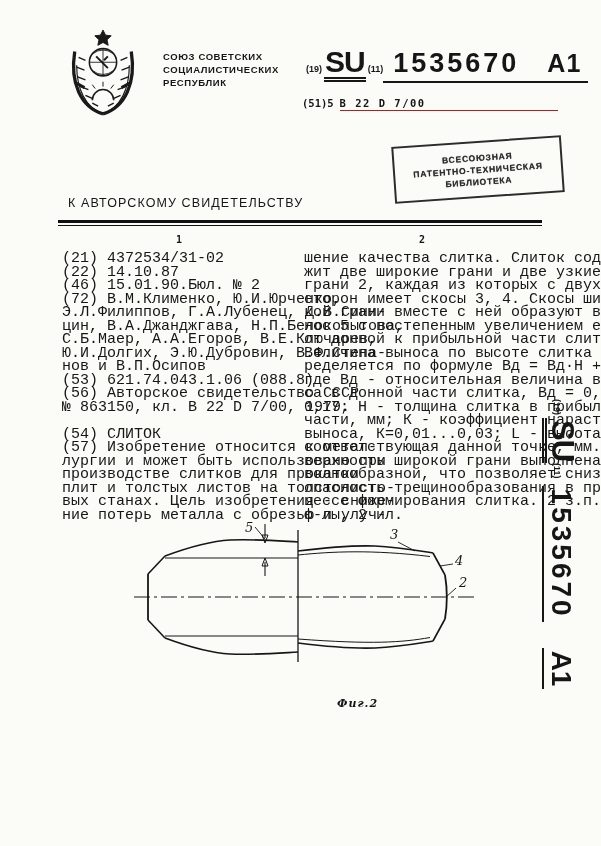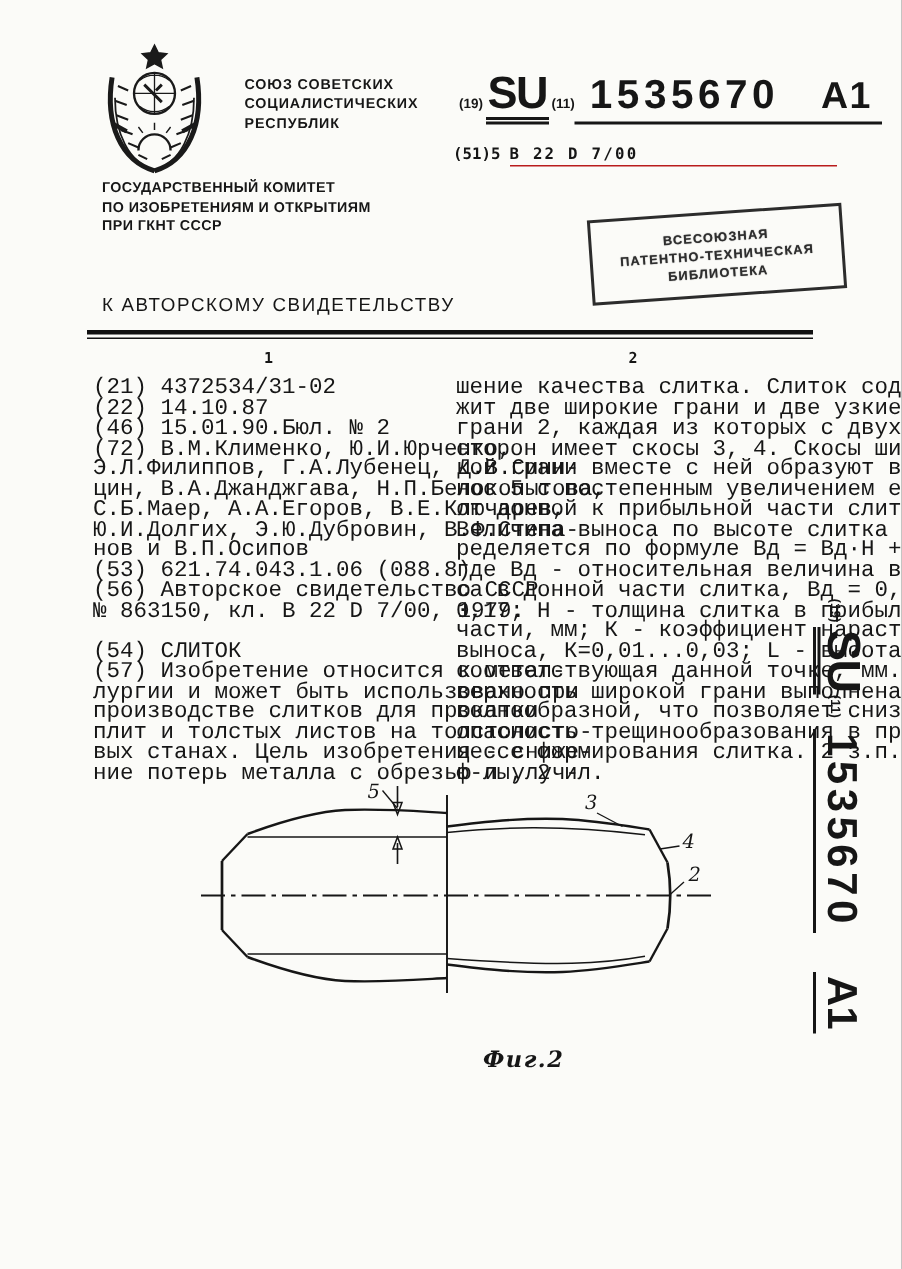--- a/index.html
+++ b/index.html
@@ -68,22 +68,22 @@
     font-size:15px; line-height:13.5px; white-space:pre; letter-spacing:0;
   }
   .col-left  { left:62px; }
   .col-right { left:304px; }
 
   
   .figure-svg { left:132px; top:518px; }
   .figure-svg path, .figure-svg line { stroke:#161616; fill:none; }
   .fig-label { font-family:"DejaVu Serif", serif; font-style:italic; font-size:13px; fill:#161616; }
   .fig-caption {
-    left:322px; top:697px; font-family:"DejaVu Serif", serif;
-    font-style:italic; font-weight:bold; font-size:15px; letter-spacing:1px;
+    left:337px; top:697px; font-family:"DejaVu Serif", serif;
+    font-style:italic; font-weight:bold; font-size:11px; letter-spacing:1px;
   }
 
   
   .sidebar {
     left:586px; top:399px; width:314px; height:44px;
     transform:rotate(90deg); transform-origin:0 0;
     display:flex; align-items:flex-end;
   }
   .sb-tiny { font-size:9px; font-weight:bold; margin:0 3px 10px 0; }
   .sb-su {
@@ -134,23 +134,20 @@
       <span class="doc-number">1535670</span>
       <span class="kind-code">A1</span>
     </span>
   </div>
 
   <div class="abs ipc-row">
     <span class="ipc-label">(51)5</span>
     <span class="ipc-class">В 22 D 7/00</span>
   </div>
 
-  <div class="abs committee">ГОСУДАРСТВЕННЫЙ КОМИТЕТ
-ПО ИЗОБРЕТЕНИЯМ И ОТКРЫТИЯМ
-ПРИ ГКНТ СССР</div>
 
   <div class="abs doc-subtitle">К АВТОРСКОМУ СВИДЕТЕЛЬСТВУ</div>
 
   <div class="abs stamp">ВСЕСОЮЗНАЯ
 ПАТЕНТНО-ТЕХНИЧЕСКАЯ
 БИБЛИОТЕКА</div>
 
   <div class="abs head-rule"></div>
 
   <div class="abs col-num col-num-1">1</div>

